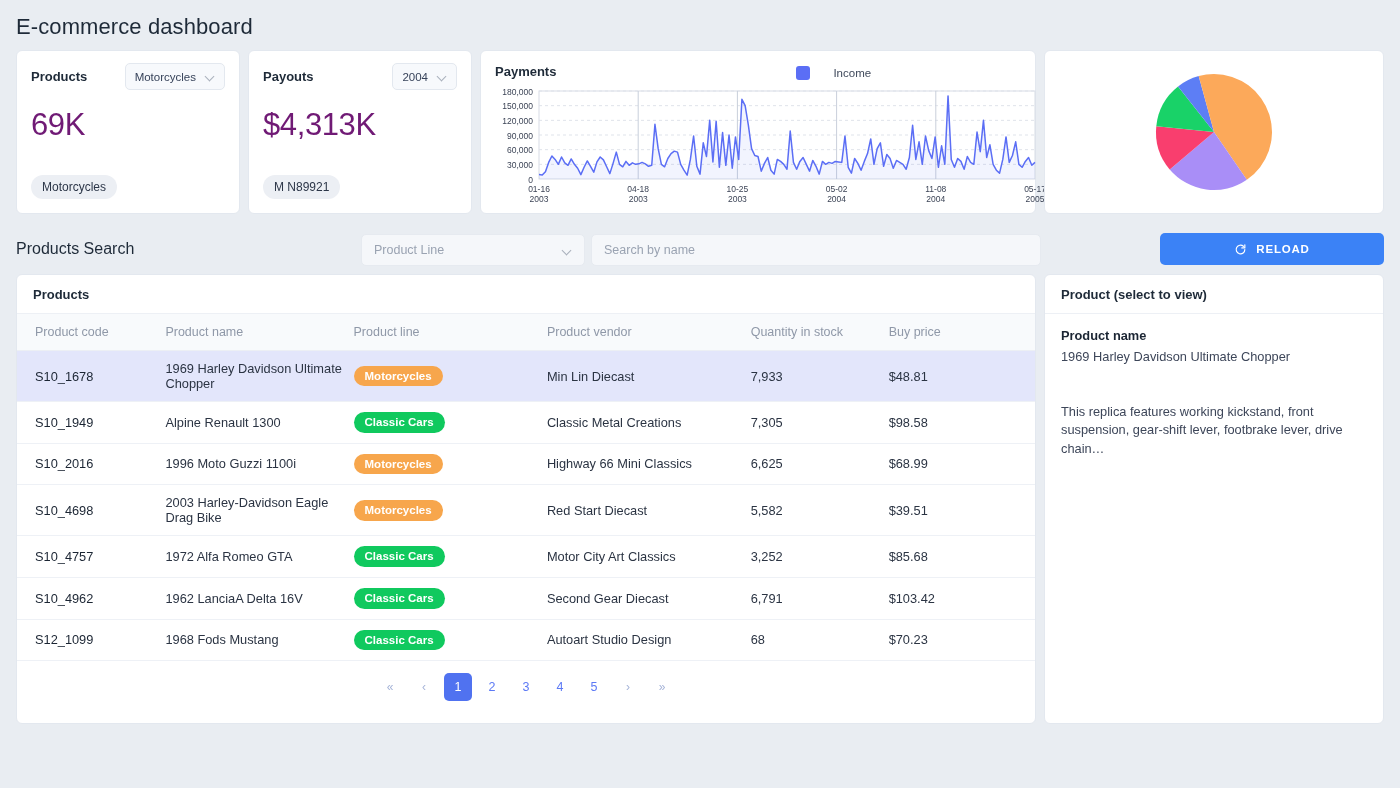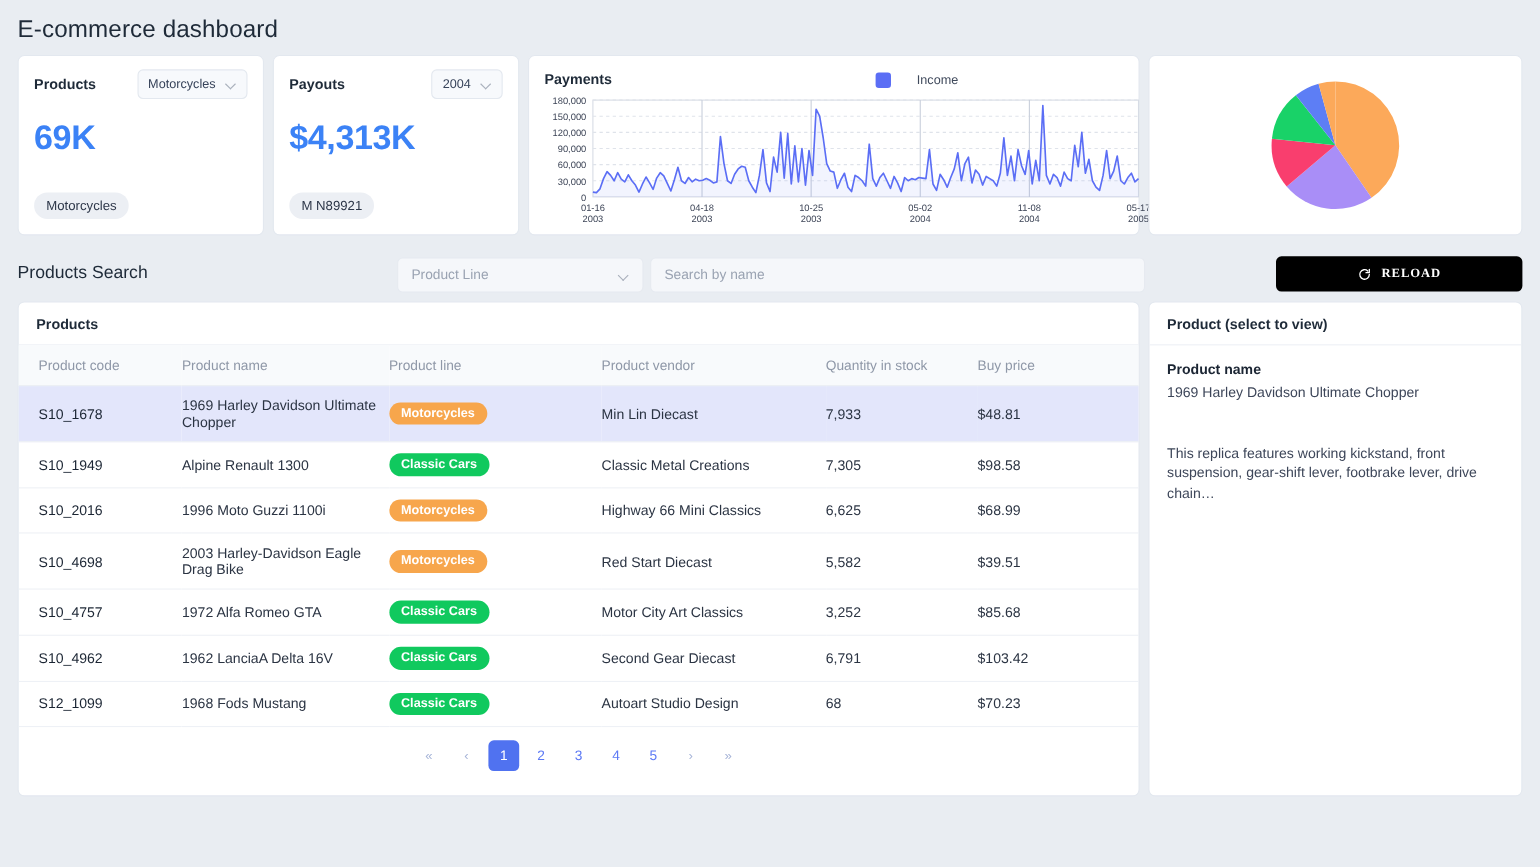--- a/index.html
+++ b/index.html
@@ -49,21 +49,21 @@
     cursor: pointer;
   }
   .chev { width: 9px; height: 9px; position: relative; opacity: .55; }
   .chev:before{
     content:""; position:absolute; left:0; top:1px;
     width:6px; height:6px; border-right:1.4px solid #6b7689; border-bottom:1.4px solid #6b7689;
     transform: rotate(45deg);
   }
   .kpi-value {
     position: absolute; left: 14px; top: 56px;
-    font-size: 31px; font-weight: 700; color: #3b82f6; letter-spacing: -.4px;
+    font-size: 31px; font-weight: 400; color: #701a75; letter-spacing: -.4px;
   }
   .kpi-badge {
     position: absolute; left: 14px; bottom: 14px;
     background: #eceff4; color: #2c3648;
     border-radius: 14px; padding: 5px 11px;
     font-size: 12px; font-weight: 400;
   }
 
   
   .chart-head {
@@ -92,24 +92,24 @@
   }
   .inp-search {
     position: absolute; left: 575px; top: 2px; width: 450px; height: 32px;
     background: #f5f7fa; border: 1px solid #e6eaf0; border-radius: 5px;
     padding: 0 12px; font-size: 12.5px; color: #3b4354;
     font-family: "Liberation Sans", sans-serif;
   }
   .inp-search::placeholder { color: #9aa3b2; }
   .btn-reload {
     position: absolute; left: 1144px; top: 1px; width: 224px; height: 32px;
-    background: #000000; border: none; border-radius: 5px;
+    background: #3b82f6; border: none; border-radius: 5px;
     color: #fff; font-size: 11.5px; font-weight: 700; letter-spacing: .8px;
     display: flex; align-items: center; justify-content: center; gap: 9px;
-    cursor: pointer; font-family: Liberation Serif, serif;
+    cursor: pointer; font-family: Liberation Sans, sans-serif;
   }
 
   
   .main-row {
     position: absolute; left: 16px; top: 274px; width: 1368px; height: 450px;
     display: flex; gap: 8px;
   }
   .panel {
     background: #fff; border: 1px solid #e3e8ef; border-radius: 6px;
   }

